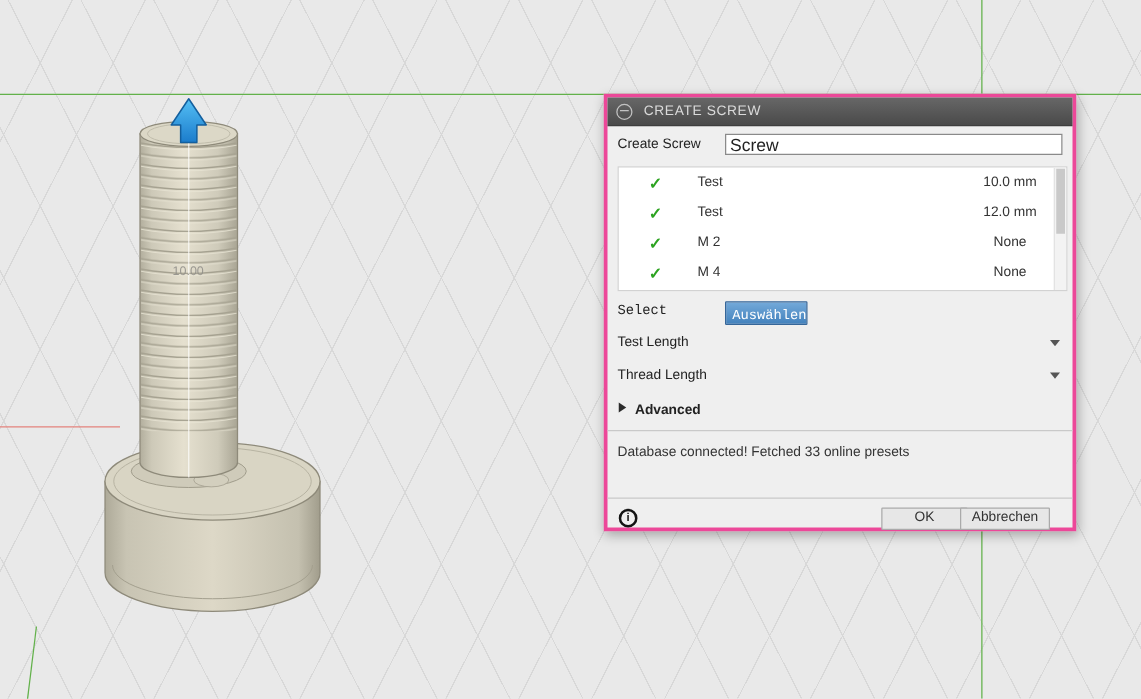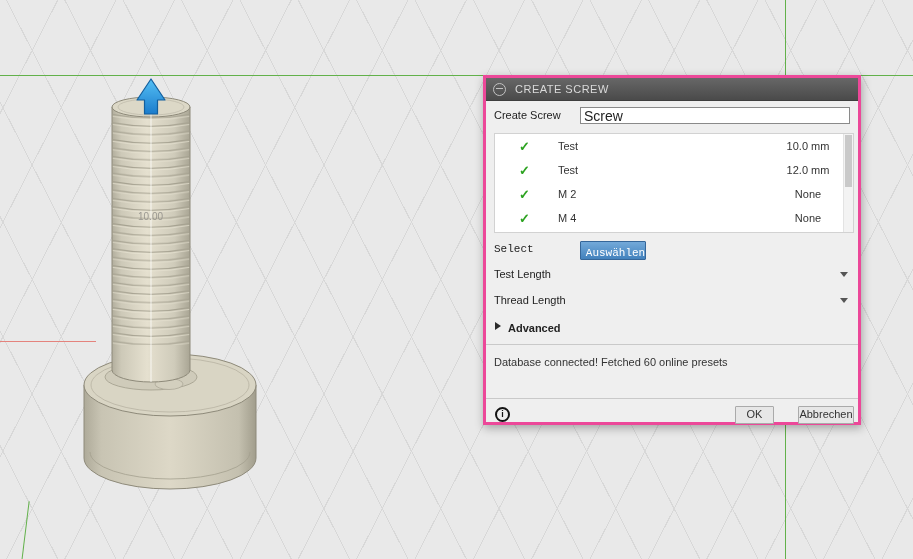--- a/index.html
+++ b/index.html
@@ -75,22 +75,22 @@
   .row-status{top:255px;height:14px;color:#333;}
   .row-footer{top:304px;height:20px;right:4px;}
   .info-icon{
     position:absolute;left:1px;top:2px;width:11px;height:11px;border:2px solid #141414;border-radius:50%;
     text-align:center;line-height:11px;font-size:9px;font-weight:bold;color:#141414;cursor:pointer;
   }
   .btn{
     position:absolute;top:1px;height:18px;box-sizing:border-box;background:#e7e7e7;
     border:1px solid #aaaaaa;color:#333;text-align:center;line-height:15px;cursor:pointer;border-radius:1px;
   }
-  .btn-ok{right:80px;width:39px;}
-  .btn-cancel{right:0;width:56px;text-align:center;}
+  .btn-ok{right:80px;width:69px;}
+  .btn-cancel{right:14px;width:72px;text-align:center;}
 </style>
 </head>
 <body>
 
 <div class="viewport">
   <div class="grid"></div>
   <div class="axis axis-green-h"></div>
   <div class="axis axis-green-v"></div>
   <div class="axis axis-red-h"></div>
   <div class="axis axis-green-bl"></div>
@@ -201,21 +201,21 @@
     </div>
 
     <div class="d-row row-advanced">
       <span class="adv-arrow"></span>
       <span>Advanced</span>
     </div>
 
     <div class="divider divider-1"></div>
 
     <div class="d-row row-status">
-      <span>Database connected! Fetched 60 online presets</span>
+      <span>Database connected! Fetched 33 online presets</span>
     </div>
 
     <div class="divider divider-2"></div>
 
     <div class="d-row row-footer">
       <span class="info-icon">i</span>
       <div class="btn btn-ok">OK</div>
       <div class="btn btn-cancel">Abbrechen</div>
     </div>
   </div>

